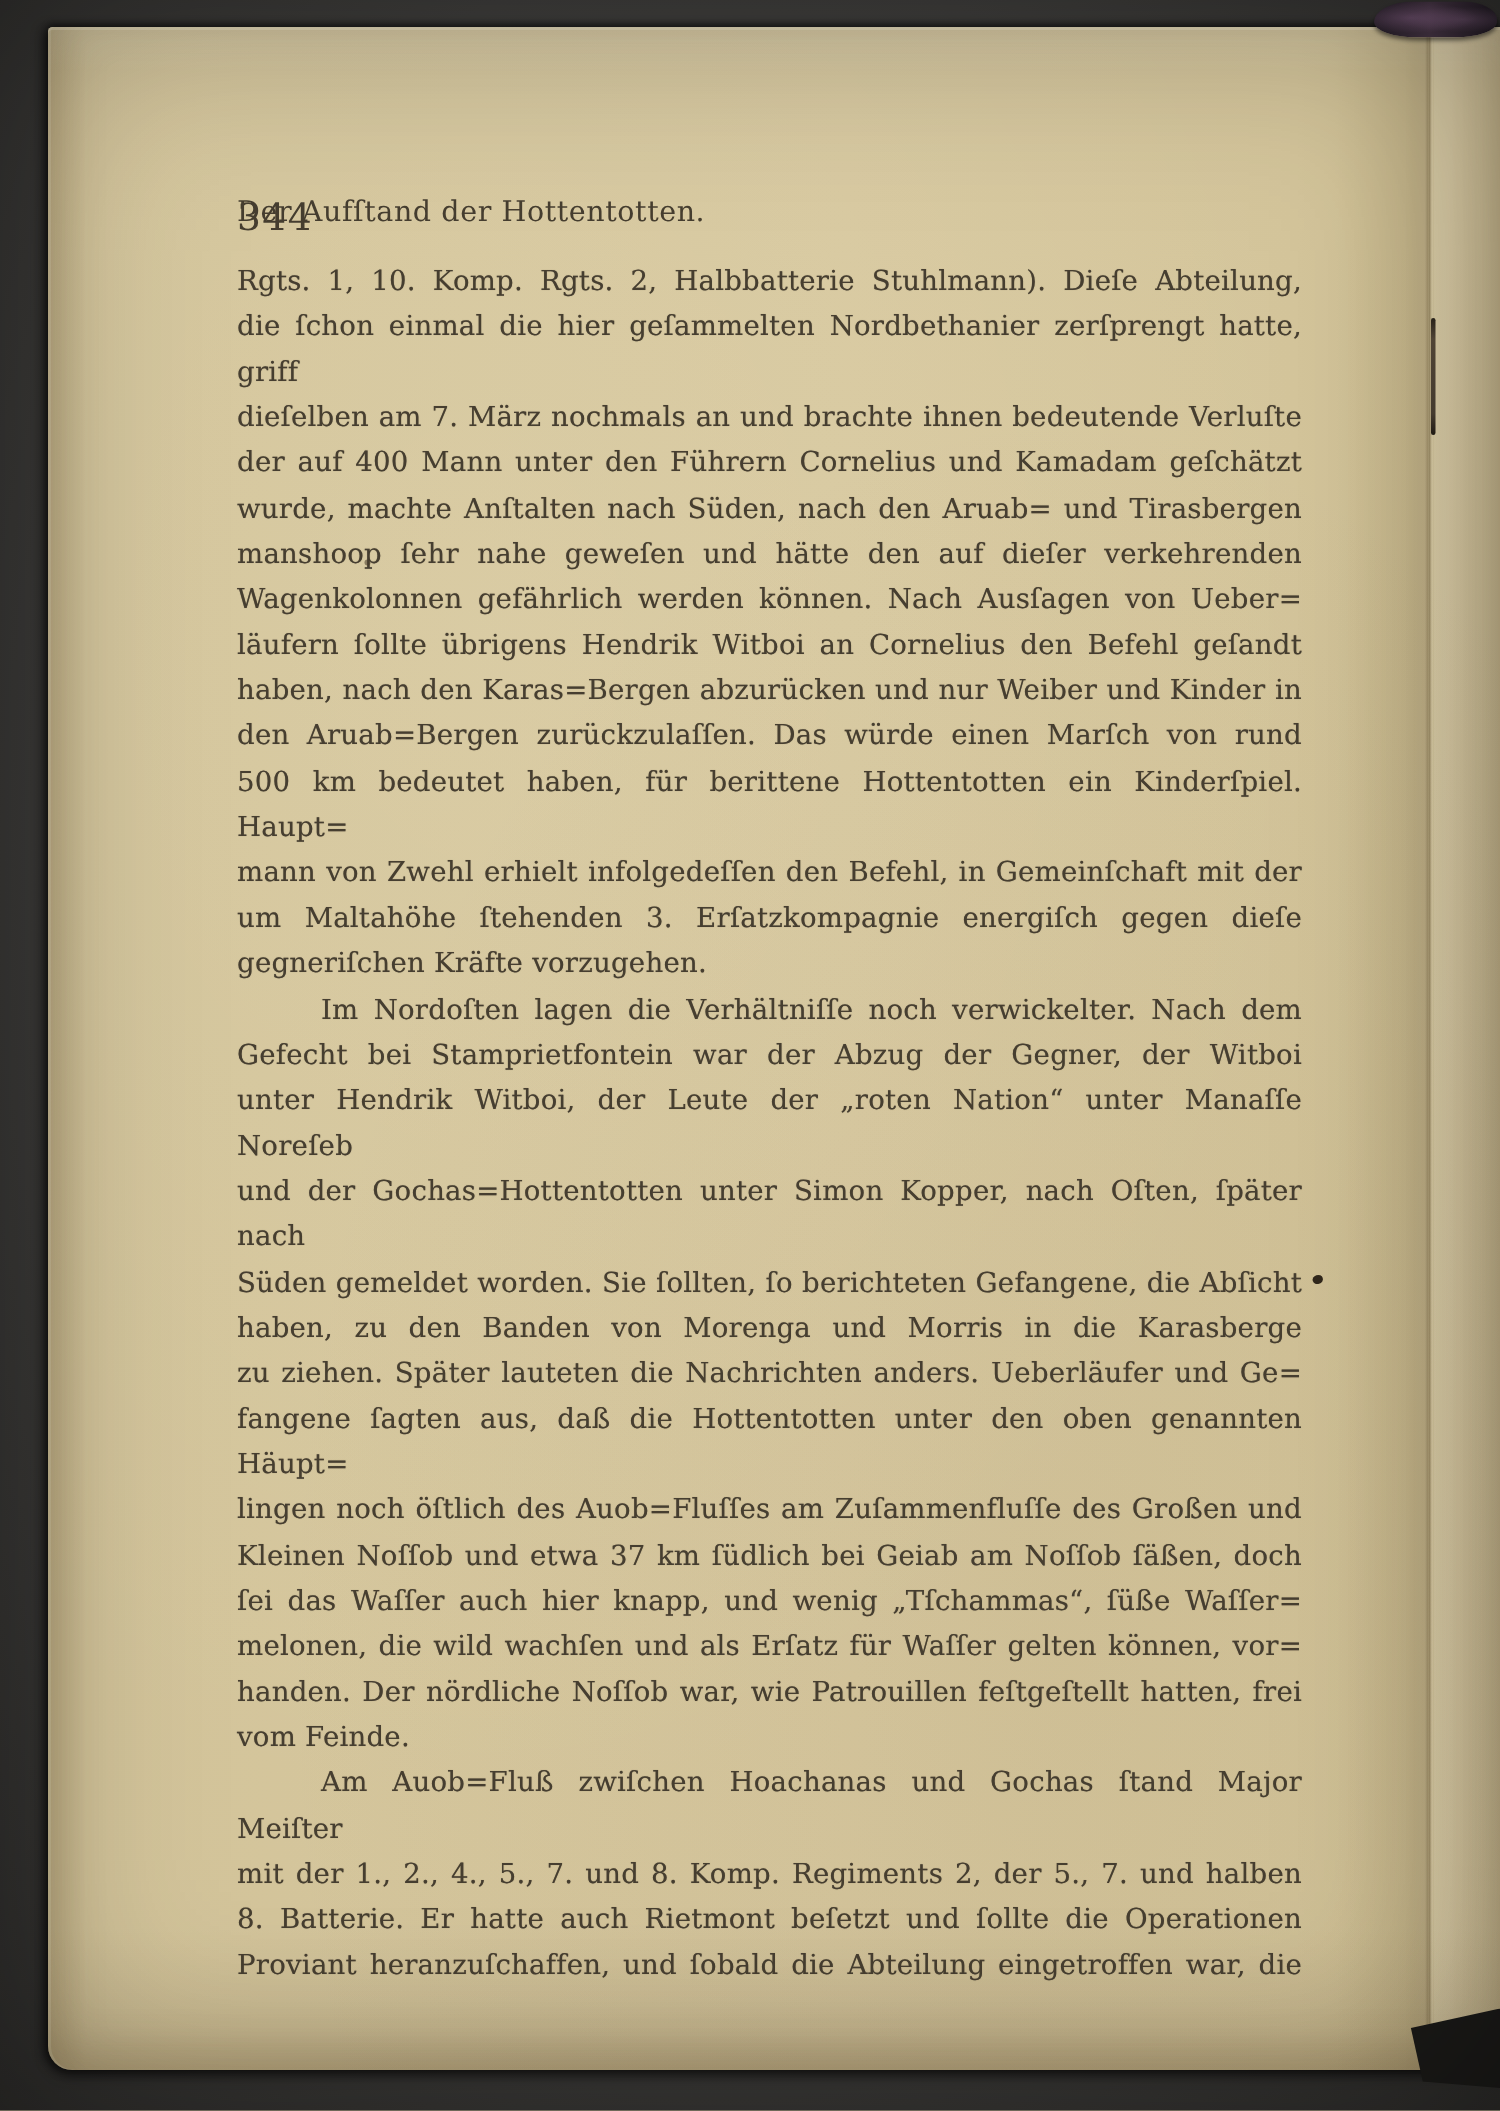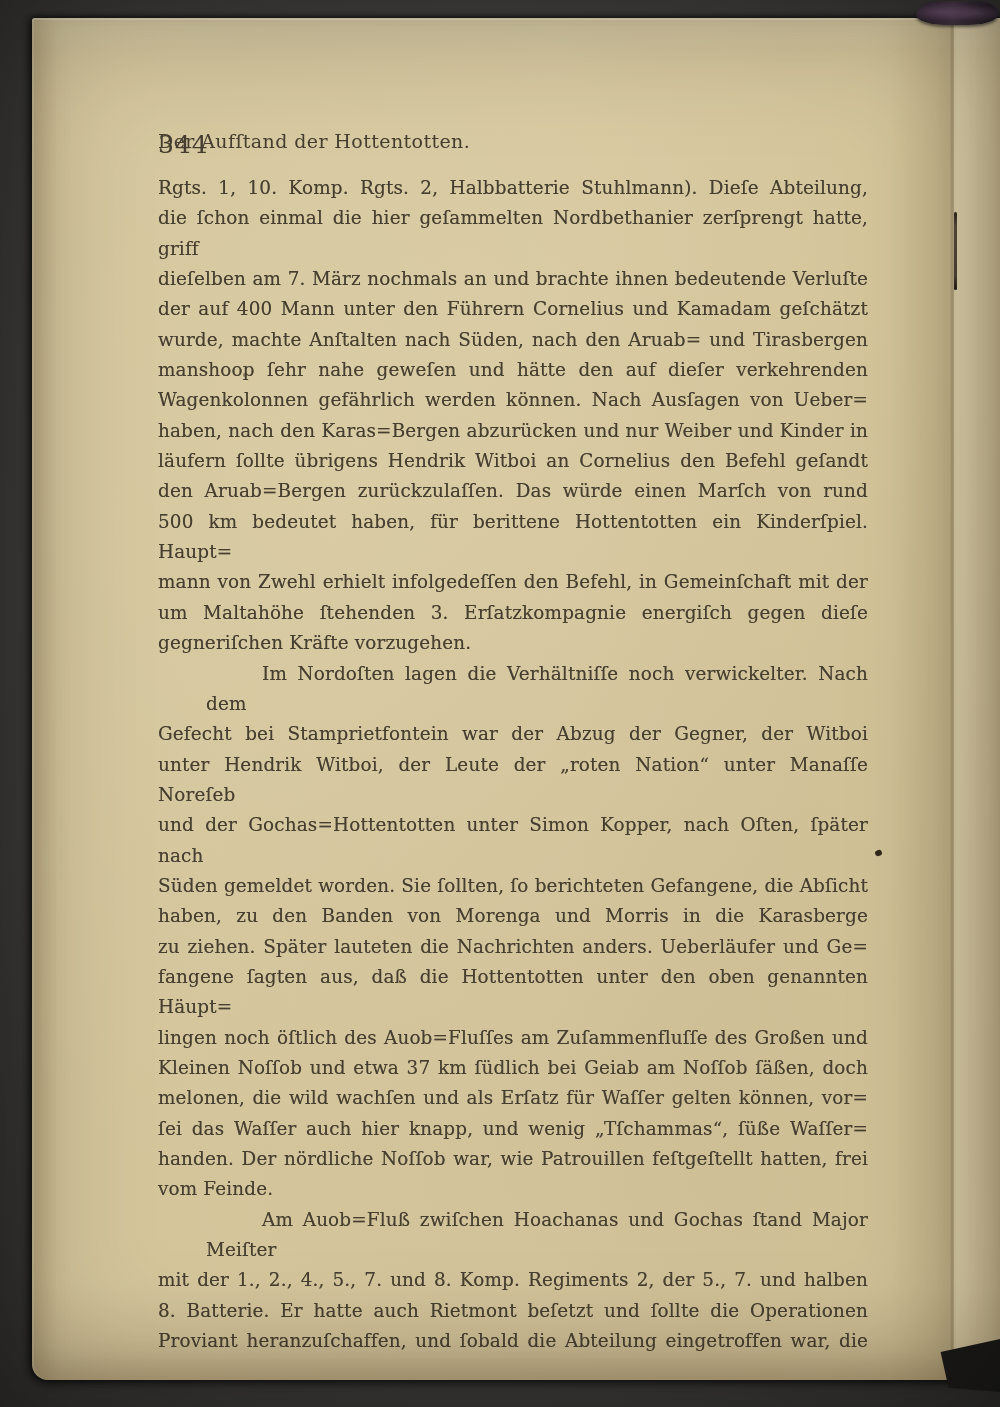--- a/index.html
+++ b/index.html
@@ -75,21 +75,21 @@
     font-size: 19px; color: var(--ink); letter-spacing: .4px;
   }
   .textblock {
     position: absolute; left: 126px; top: 155px; width: 710px;
     font-size: 18.4px; line-height: 30.35px; color: var(--ink);
     letter-spacing: .15px;
     text-shadow: 0 0 .5px rgba(70,62,48,.55);
   }
   .line { text-align: justify; text-align-last: justify; white-space: normal; }
   .line.end { text-align-last: left; }
-  .line.indent { text-indent: 56px; margin-left: 48px; }
+  .line.indent { text-indent: 56px; }
   .margin-dot {
     position: absolute; left: 843px; top: 832px; width: 7px; height: 6px;
     background: #30271b; border-radius: 50%; transform: rotate(-18deg);
   }
   .ink-speck {
     position: absolute; left: 211px; top: 355px; width: 4px; height: 4px;
     background: rgba(72,60,42,.55); border-radius: 50%;
   }
 </style>
 </head>
@@ -105,39 +105,39 @@
     <span class="pagenum">344</span>
     <span class="runhead">Der Aufſtand der Hottentotten.</span>
     <div class="textblock">
         <div class="line">Rgts. 1, 10. Komp. Rgts. 2, Halbbatterie Stuhlmann). Dieſe Abteilung,</div>
         <div class="line">die ſchon einmal die hier geſammelten Nordbethanier zerſprengt hatte, griff</div>
         <div class="line">dieſelben am 7. März nochmals an und brachte ihnen bedeutende Verluſte</div>
         <div class="line">der auf 400 Mann unter den Führern Cornelius und Kamadam geſchätzt</div>
         <div class="line">wurde, machte Anſtalten nach Süden, nach den Aruab= und Tirasbergen</div>
         <div class="line">manshoop ſehr nahe geweſen und hätte den auf dieſer verkehrenden</div>
         <div class="line">Wagenkolonnen gefährlich werden können. Nach Ausſagen von Ueber=</div>
+        <div class="line">läufern ſollte übrigens Hendrik Witboi an Cornelius den Befehl geſandt</div>
         <div class="line">haben, nach den Karas=Bergen abzurücken und nur Weiber und Kinder in</div>
-        <div class="line">läufern ſollte übrigens Hendrik Witboi an Cornelius den Befehl geſandt</div>
         <div class="line">den Aruab=Bergen zurückzulaſſen. Das würde einen Marſch von rund</div>
         <div class="line">500 km bedeutet haben, für berittene Hottentotten ein Kinderſpiel. Haupt=</div>
         <div class="line">mann von Zwehl erhielt infolgedeſſen den Befehl, in Gemeinſchaft mit der</div>
         <div class="line">um Maltahöhe ſtehenden 3. Erſatzkompagnie energiſch gegen dieſe</div>
         <div class="line end">gegneriſchen Kräfte vorzugehen.</div>
         <div class="line indent">Im Nordoſten lagen die Verhältniſſe noch verwickelter. Nach dem</div>
         <div class="line">Gefecht bei Stamprietfontein war der Abzug der Gegner, der Witboi</div>
         <div class="line">unter Hendrik Witboi, der Leute der „roten Nation“ unter Manaſſe Noreſeb</div>
         <div class="line">und der Gochas=Hottentotten unter Simon Kopper, nach Oſten, ſpäter nach</div>
         <div class="line">Süden gemeldet worden. Sie ſollten, ſo berichteten Gefangene, die Abſicht</div>
         <div class="line">haben, zu den Banden von Morenga und Morris in die Karasberge</div>
         <div class="line">zu ziehen. Später lauteten die Nachrichten anders. Ueberläufer und Ge=</div>
         <div class="line">fangene ſagten aus, daß die Hottentotten unter den oben genannten Häupt=</div>
         <div class="line">lingen noch öſtlich des Auob=Fluſſes am Zuſammenfluſſe des Großen und</div>
         <div class="line">Kleinen Noſſob und etwa 37 km ſüdlich bei Geiab am Noſſob ſäßen, doch</div>
+        <div class="line">ſei das Waſſer auch hier knapp, und wenig „Tſchammas“, ſüße Waſſer=</div>
         <div class="line">melonen, die wild wachſen und als Erſatz für Waſſer gelten können, vor=</div>
-        <div class="line">ſei das Waſſer auch hier knapp, und wenig „Tſchammas“, ſüße Waſſer=</div>
         <div class="line">handen. Der nördliche Noſſob war, wie Patrouillen feſtgeſtellt hatten, frei</div>
         <div class="line end">vom Feinde.</div>
         <div class="line indent">Am Auob=Fluß zwiſchen Hoachanas und Gochas ſtand Major Meiſter</div>
         <div class="line">mit der 1., 2., 4., 5., 7. und 8. Komp. Regiments 2, der 5., 7. und halben</div>
         <div class="line">8. Batterie. Er hatte auch Rietmont beſetzt und ſollte die Operationen</div>
         <div class="line">Proviant heranzuſchaffen, und ſobald die Abteilung eingetroffen war, die</div>
       </div>
     <div class="margin-dot"></div>
     <div class="ink-speck"></div>
   </div>

